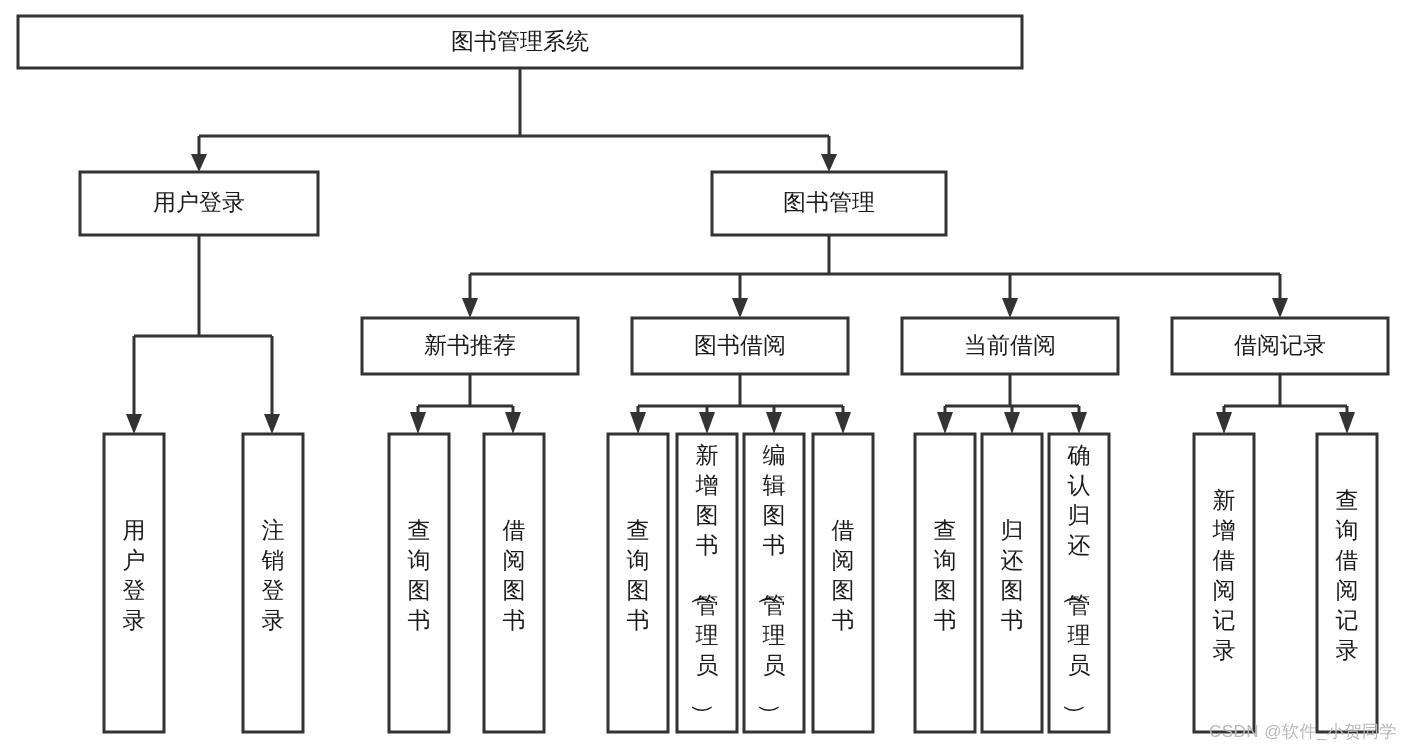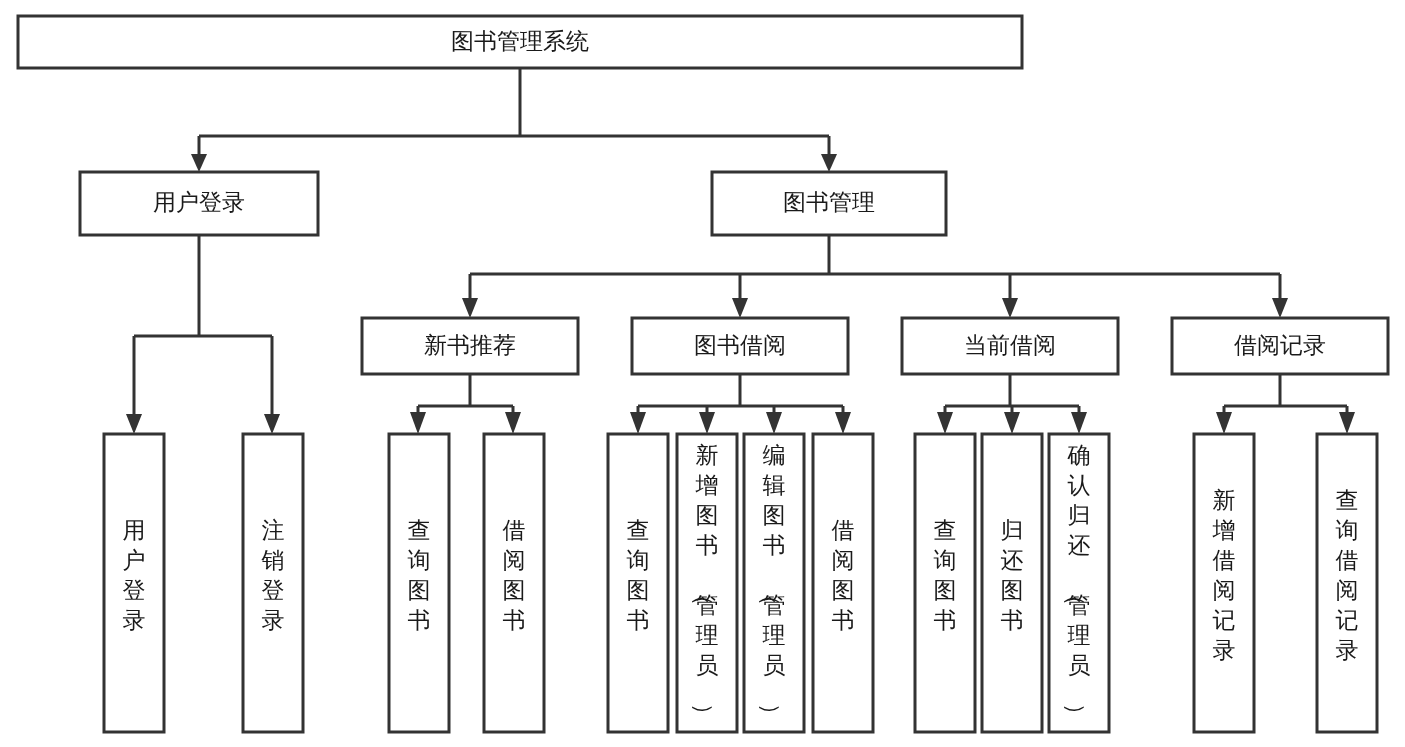--- a/index.html
+++ b/index.html
@@ -215,13 +215,14 @@
     <g>
       <rect class="node-rect" x="1194" y="434" width="60" height="298"></rect>
       <text class="node-label-v vtext" x="1224" y="0"><tspan x="1224" y="508">新</tspan><tspan x="1224" y="538">增</tspan><tspan x="1224" y="568">借</tspan><tspan x="1224" y="598">阅</tspan><tspan x="1224" y="628">记</tspan><tspan x="1224" y="658">录</tspan></text>
     </g>
     <g>
       <rect class="node-rect" x="1317" y="434" width="60" height="298"></rect>
       <text class="node-label-v vtext" x="1347" y="0"><tspan x="1347" y="508">查</tspan><tspan x="1347" y="538">询</tspan><tspan x="1347" y="568">借</tspan><tspan x="1347" y="598">阅</tspan><tspan x="1347" y="628">记</tspan><tspan x="1347" y="658">录</tspan></text>
     </g>
   </svg>
 
+  <div class="watermark">CSDN @软件_小贺同学</div>
 </div>
 
 </body></html>

